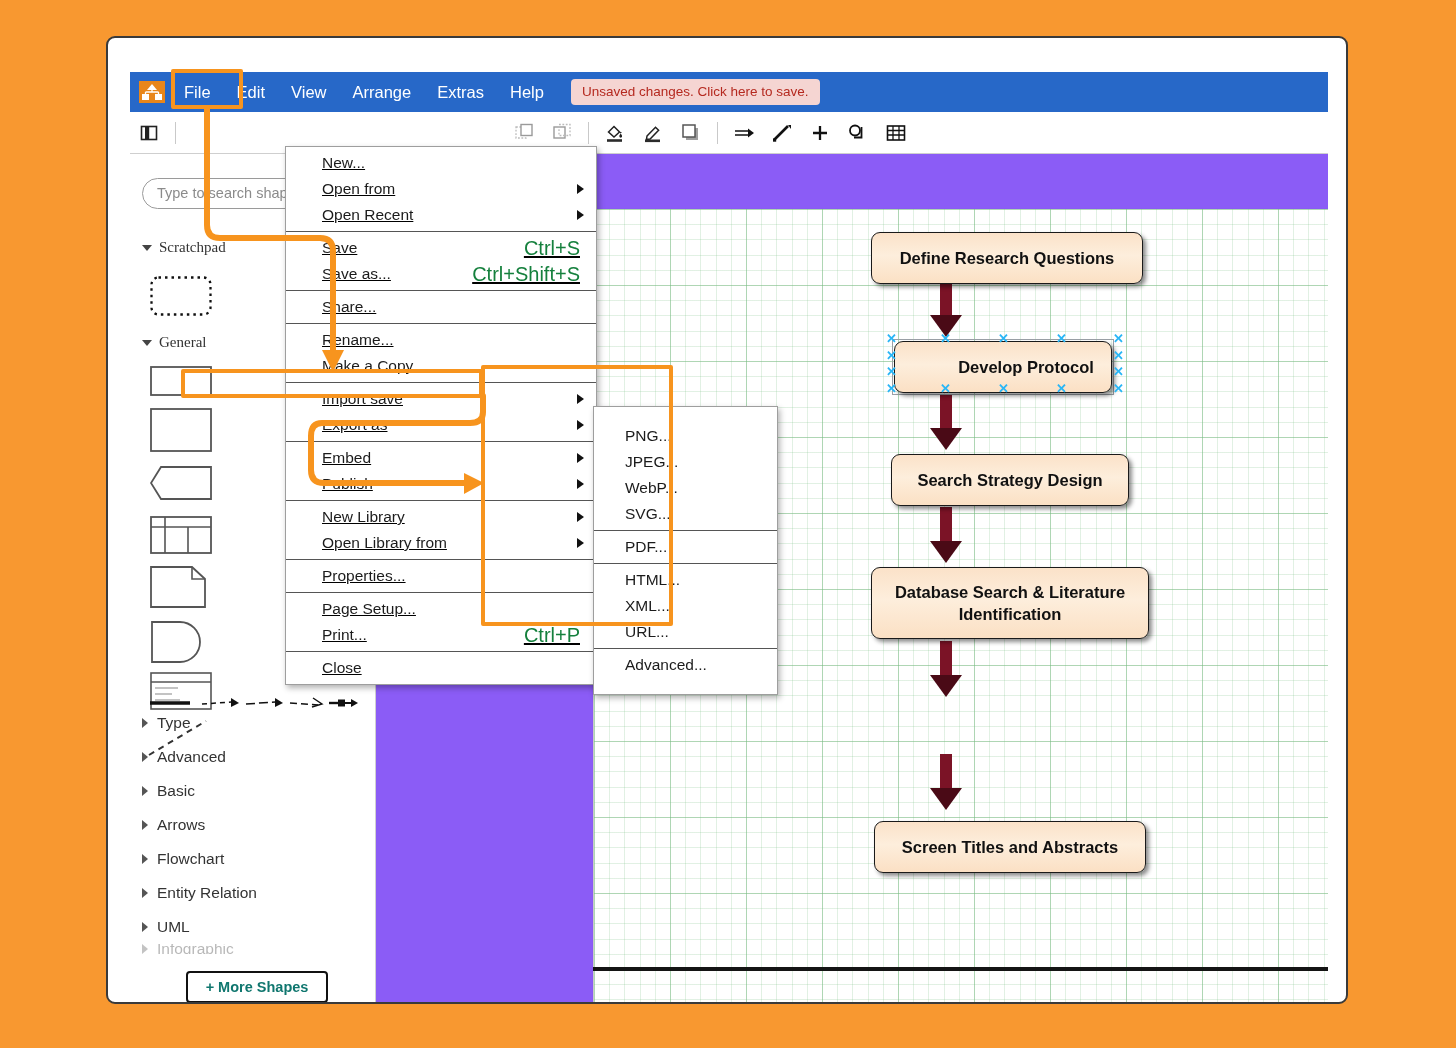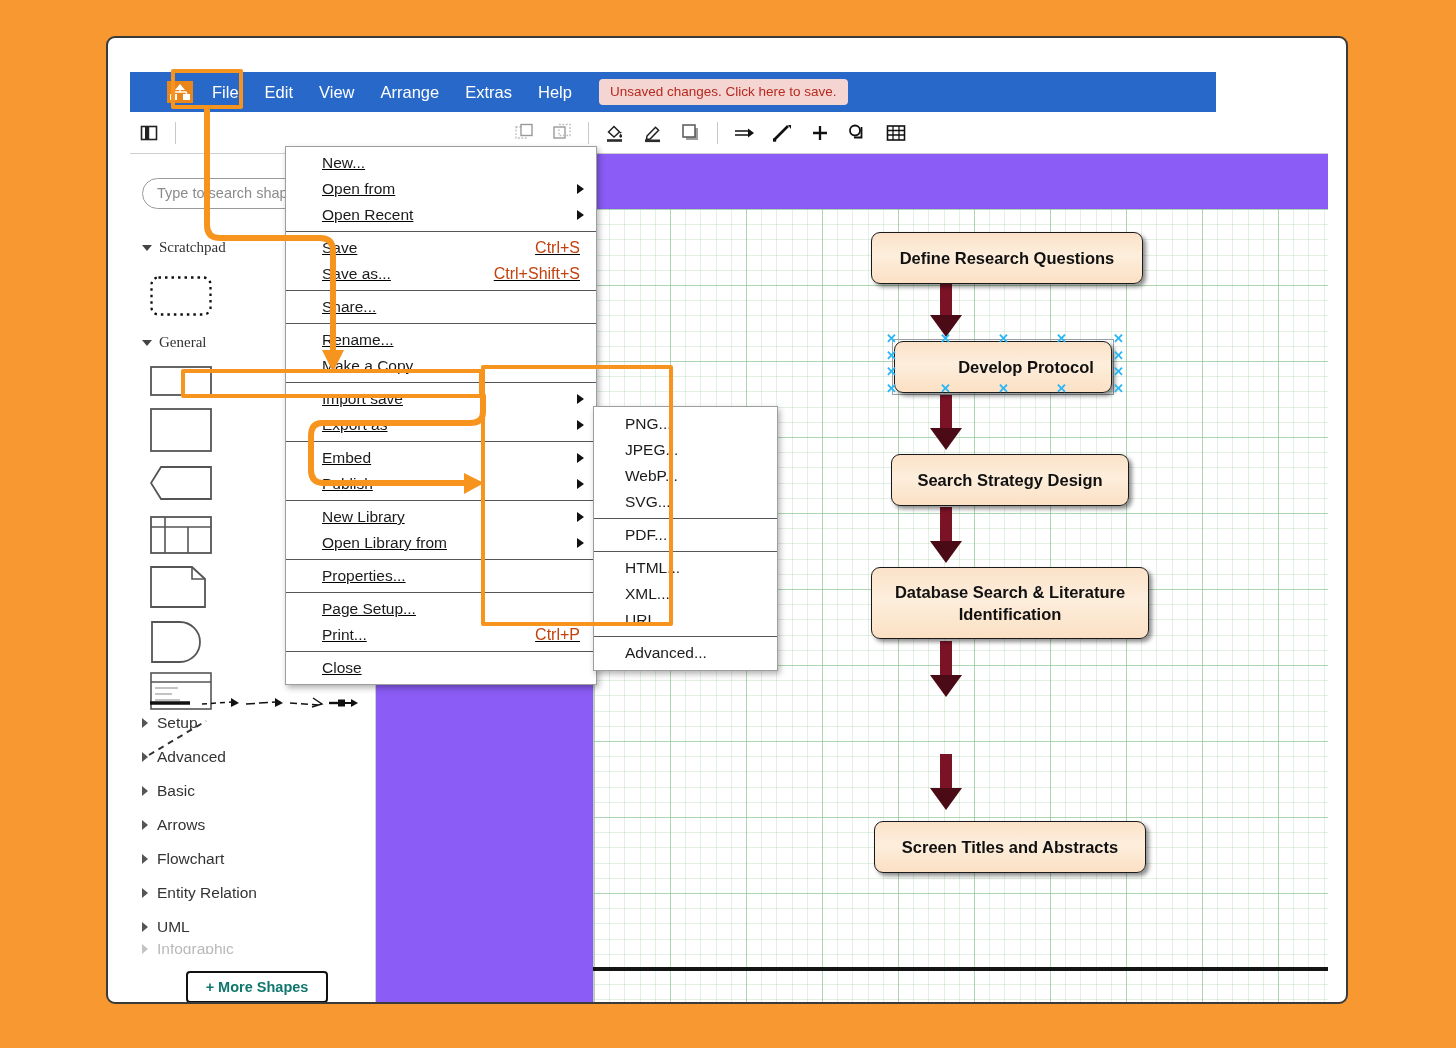--- a/index.html
+++ b/index.html
@@ -17,23 +17,23 @@
     width: 1242px; height: 968px;
     background: #ffffff;
     border: 2px solid #3a3a3a;
     border-radius: 9px;
     overflow: hidden;
   }
 
   
   #menubar {
     position: absolute; left: 22px; top: 34px;
-    width: 1086px; height: 40px;
+    width: 1198px; height: 40px;
     background: #2768C8;
-    display: flex; align-items: center; padding-left: 28px;
+    display: flex; align-items: center;
   }
   #app-logo {
     width: 26px; height: 22px; margin-left: 9px; margin-right: 6px;
     position: relative; flex: none;
   }
   .menu-item {
     color: #ffffff;
     font-size: 16.5px;
     padding: 5px 13px;
     cursor: pointer;
@@ -189,43 +189,43 @@
     position: relative;
     height: 26px;
     display: flex; align-items: center;
     padding: 0 12px 0 36px;
     font-size: 15.5px; color: #1b1b1b;
     cursor: pointer;
     white-space: nowrap;
   }
   .mi .shortcut {
     margin-left: auto;
-    color: #c2410c;
-    font-size: 16px;
+    color: #15803d;
+    font-size: 20px;
     padding-right: 4px;
   }
   .mi .submenu-arrow {
     position: absolute; right: 12px; top: 50%;
     margin-top: -5px;
     width: 0; height: 0;
     border-top: 5px solid transparent;
     border-bottom: 5px solid transparent;
     border-left: 7px solid #111;
   }
   .mdiv { height: 1px; background: #555; margin: 3px 0; }
 
   
   #export-submenu {
     position: absolute;
     left: 485px; top: 368px;
     width: 185px;
     background: #ffffff;
     border: 1px solid #9e9e9e;
     box-shadow: 2px 3px 6px rgba(0,0,0,0.3);
-    padding: 4px 0;
+    padding: 16px 0;
     z-index: 45;
   }
   .sub-mi {
     height: 26px;
     display: flex; align-items: center;
     padding: 0 12px 0 31px;
     font-size: 15.5px; color: #1b1b1b;
     cursor: pointer;
   }
 
@@ -409,21 +409,21 @@
         <line x1="181" y1="9" x2="190" y2="9" stroke="#111" stroke-width="2.4"></line>
           <rect x="190" y="5.5" width="7" height="7" fill="#111"></rect>
           <line x1="197" y1="9" x2="203" y2="9" stroke="#111" stroke-width="2"></line>
           <polygon points="203,5 210,9 203,13" fill="#111"></polygon>
       </svg>
     </div>
 
     <div class="cat-list">
       <div class="cat-item">
         <span class="tri-right"></span>
-        <span>Setup</span>
+        <span>Type</span>
       </div>
       <div class="cat-item">
         <span class="tri-right"></span>
         <span>Advanced</span>
       </div>
       <div class="cat-item">
         <span class="tri-right"></span>
         <span>Basic</span>
       </div>
       <div class="cat-item">

